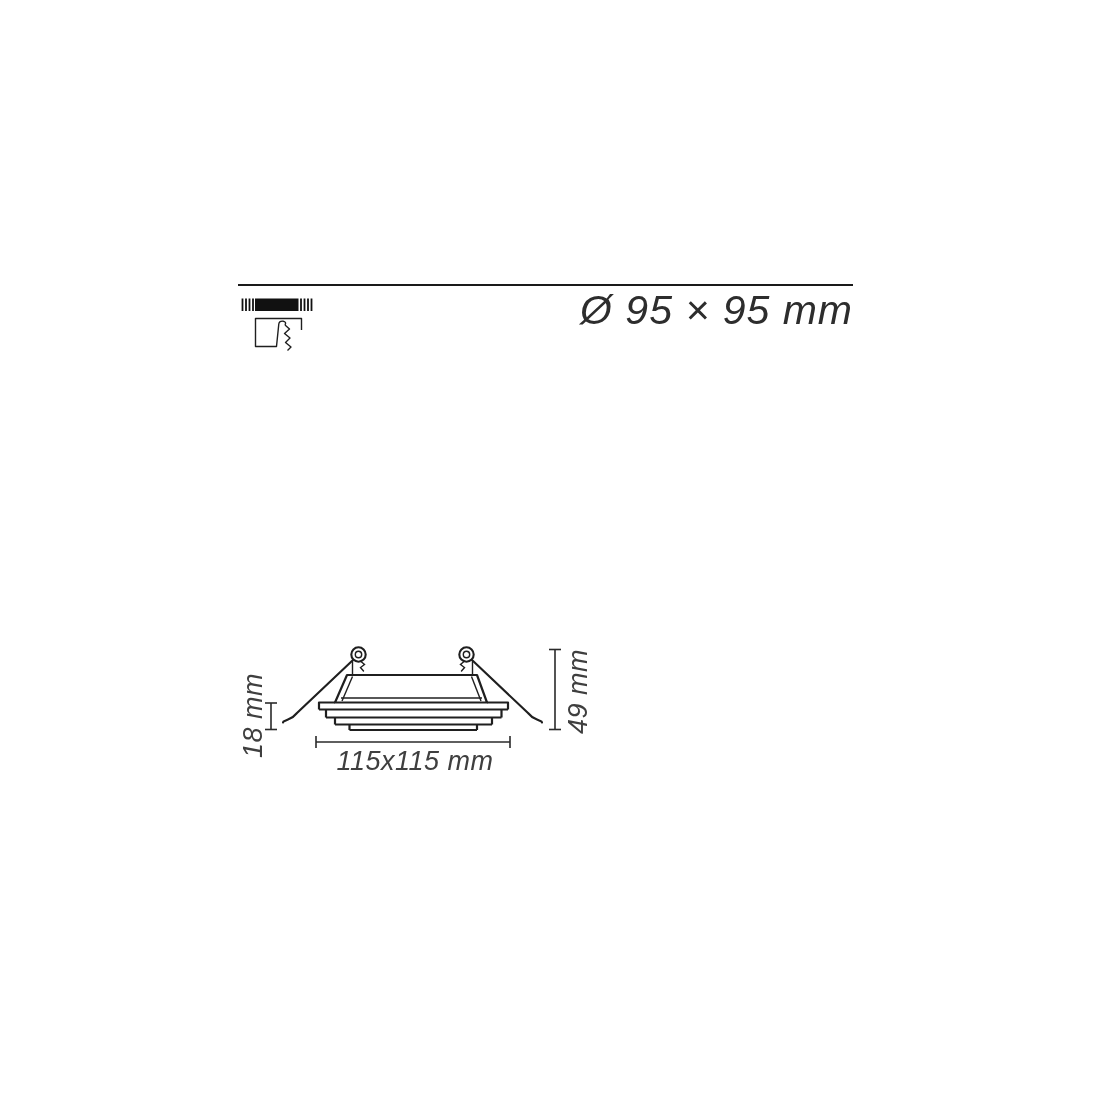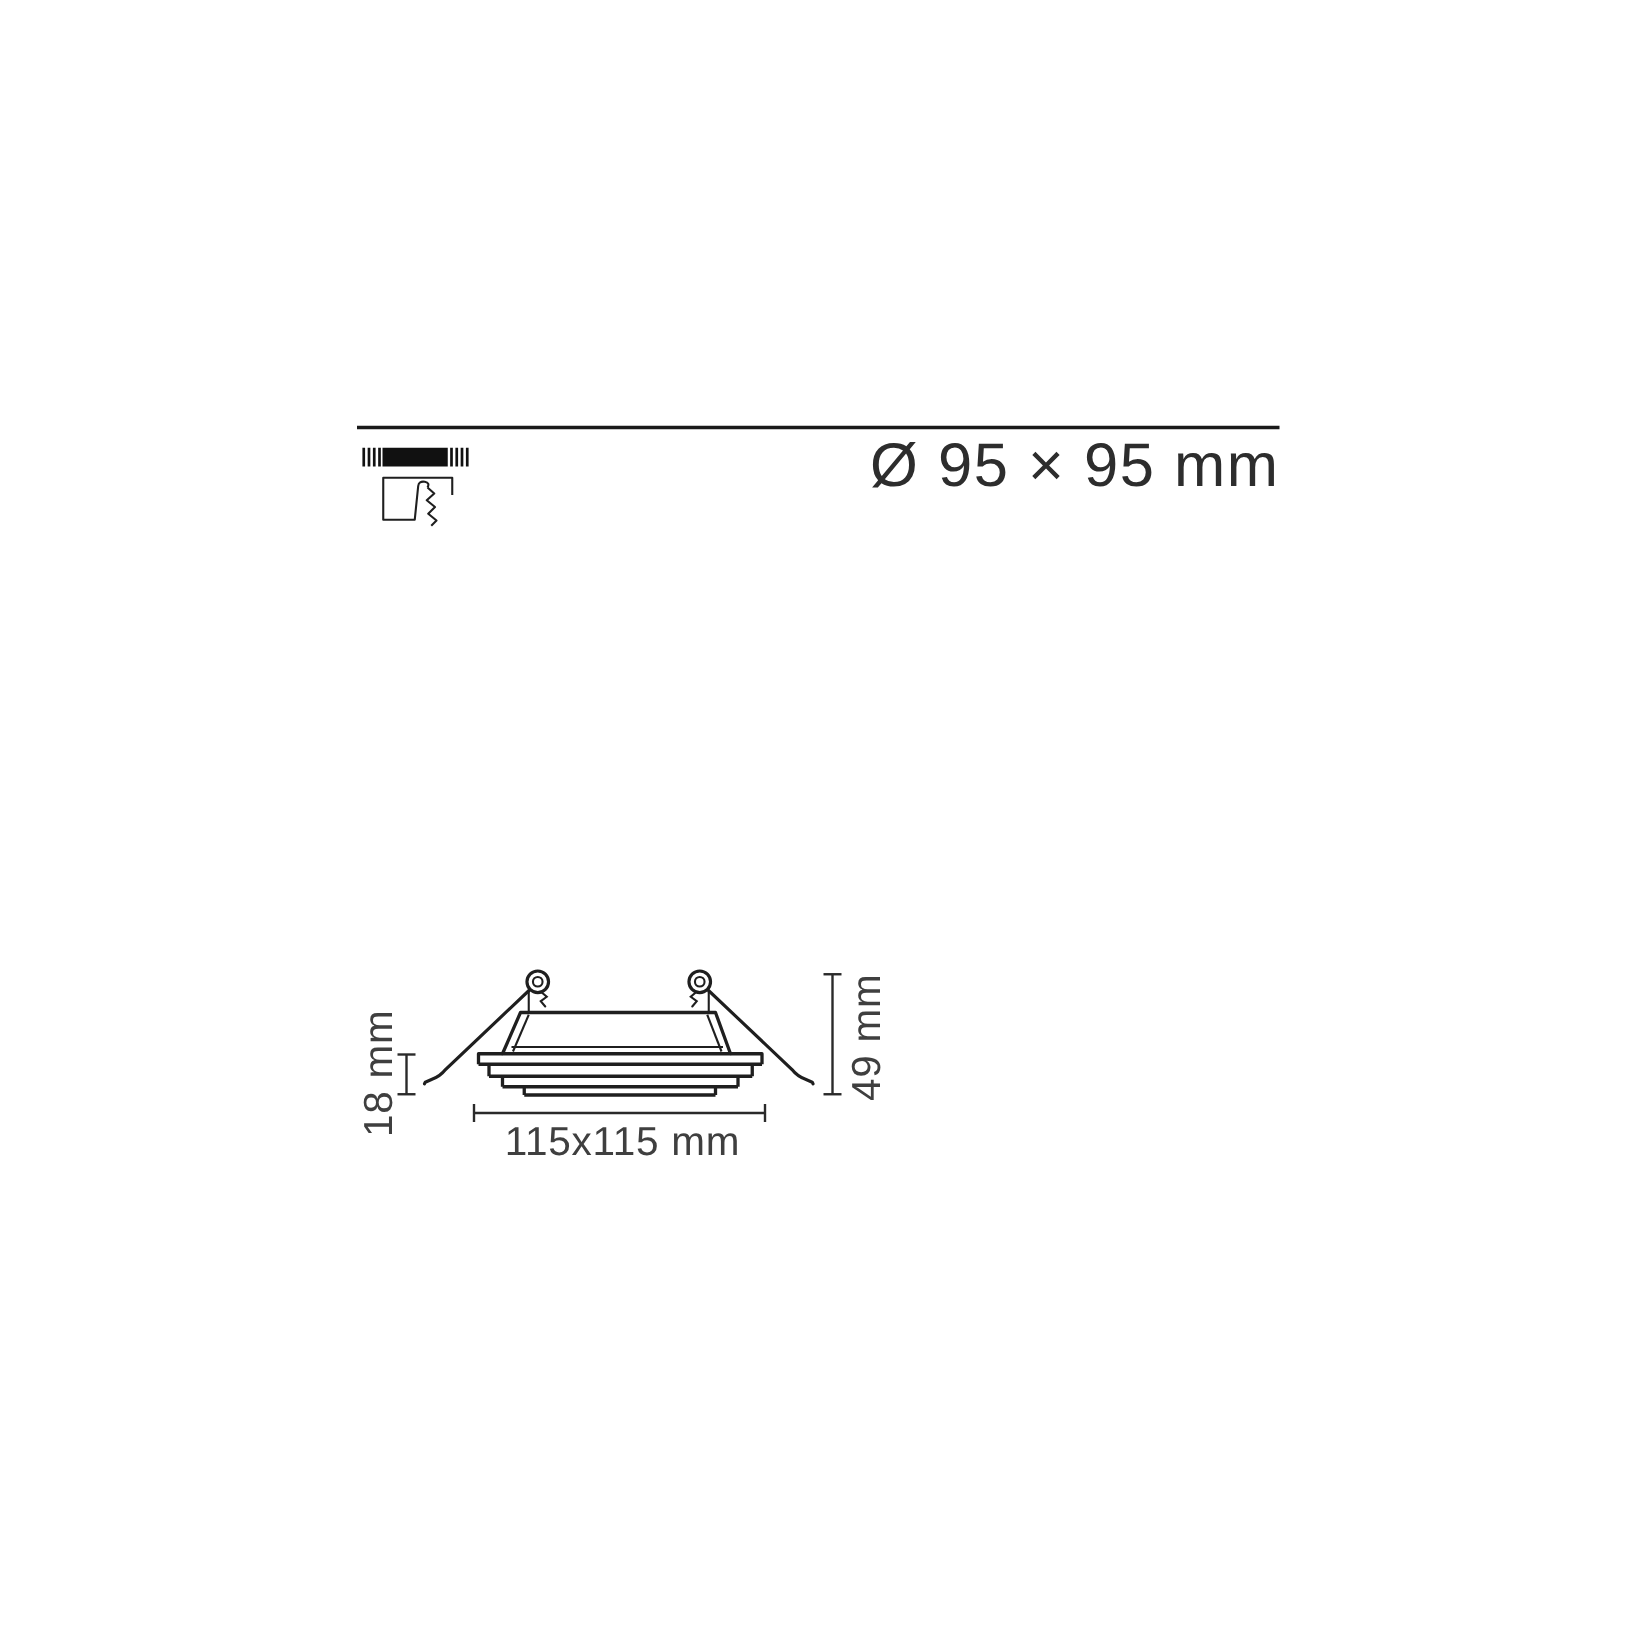--- a/index.html
+++ b/index.html
@@ -7,20 +7,21 @@
     padding: 0;
     background: #ffffff;
   }
   .canvas {
     position: relative;
     width: 1100px;
     height: 1100px;
     background: #ffffff;
     font-family: "Liberation Sans", sans-serif;
     overflow: hidden;
+    font-style: italic;
   }
   svg { position: absolute; top: 0; left: 0; }
   .outline   { fill: none; stroke: #1f1f1f; stroke-width: 2.2; stroke-linejoin: round; }
   .thinline  { fill: none; stroke: #1f1f1f; stroke-width: 1.4; stroke-linejoin: round; }
   .dimline   { fill: none; stroke: #2a2a2a; stroke-width: 1.6; }
   .wire      { fill: none; stroke: #1f1f1f; stroke-width: 2.1; stroke-linecap: round; }
   .wirethin  { fill: none; stroke: #1f1f1f; stroke-width: 1.4; stroke-linecap: round; }
   .dimtext {
     fill: #3f3f3f;
     font-family: "Liberation Sans", sans-serif;

